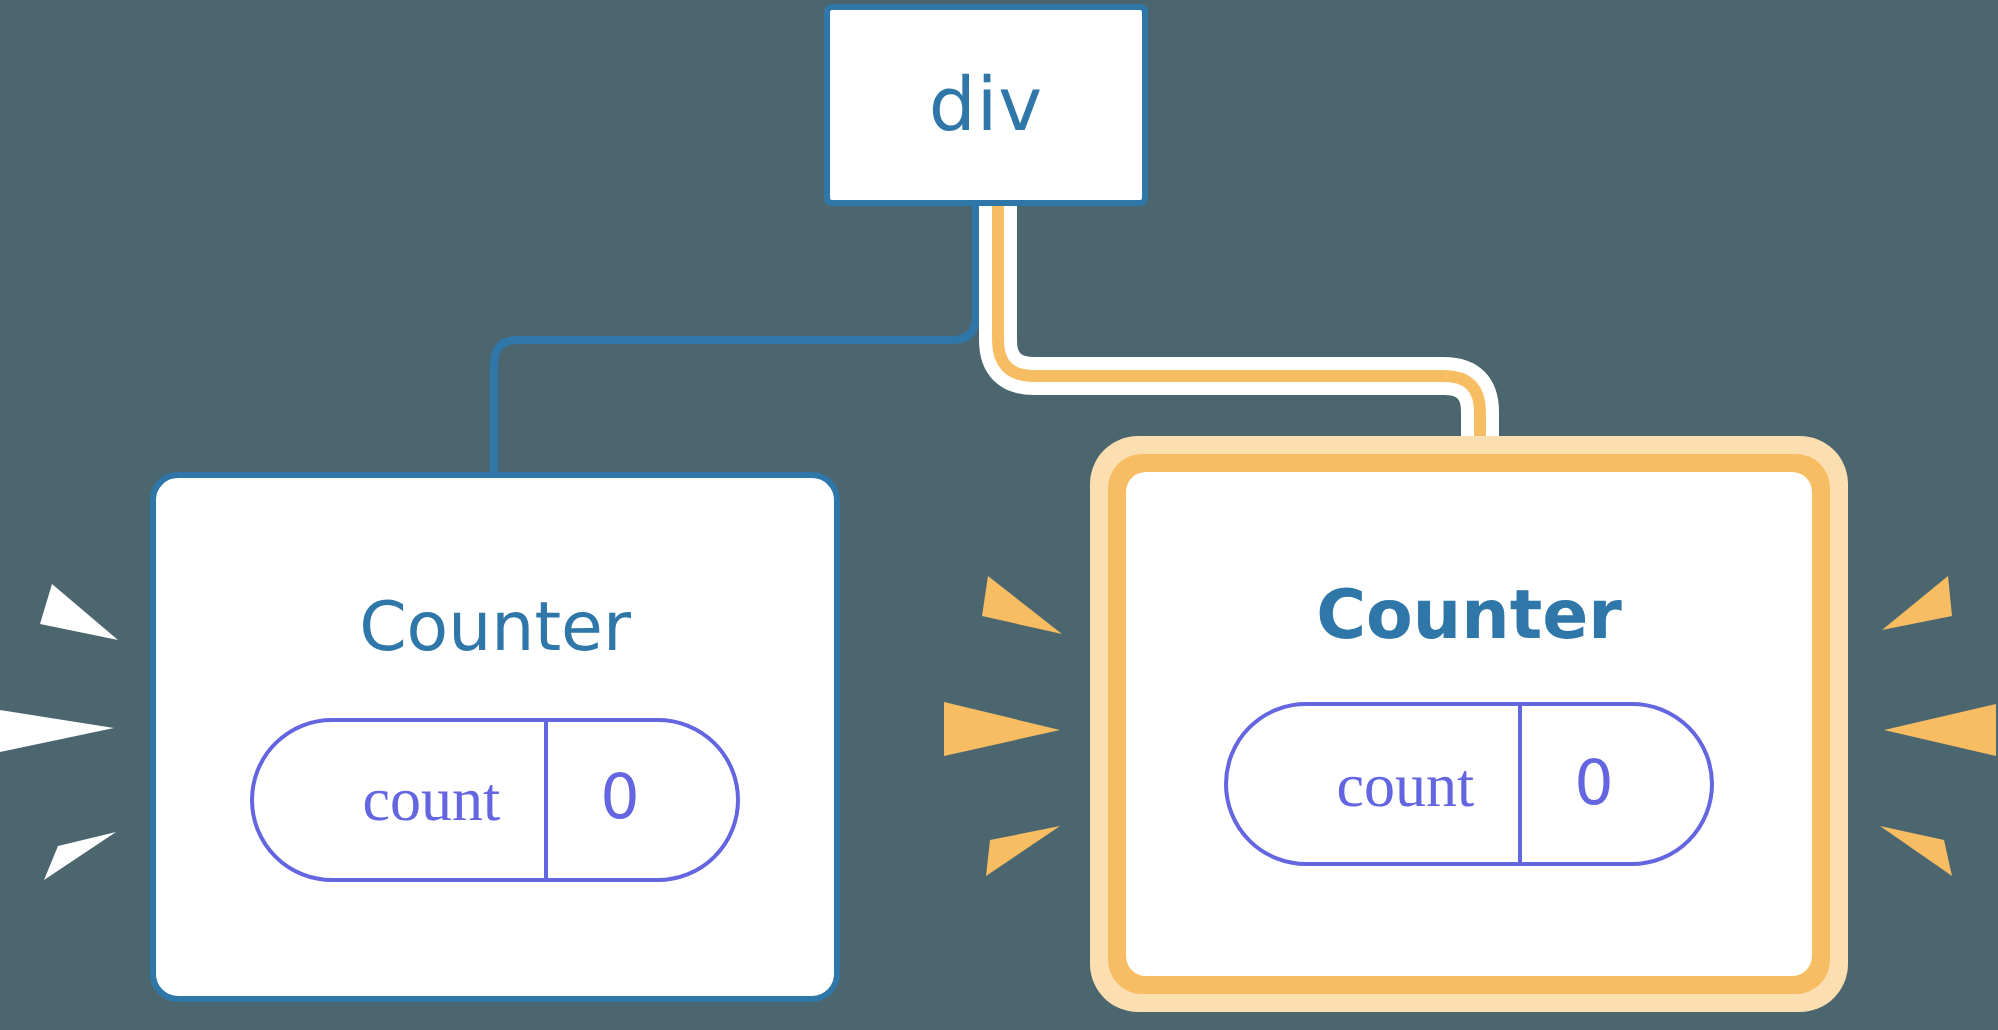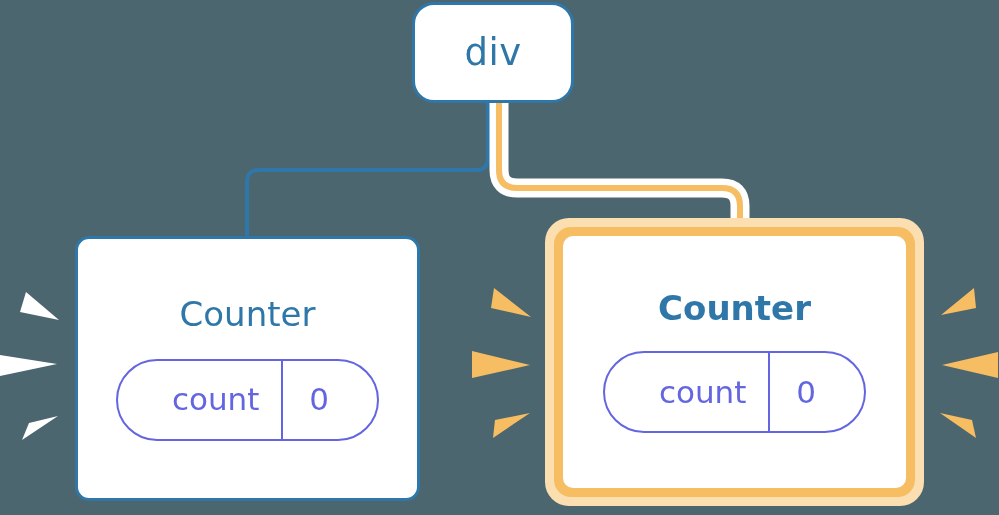--- a/index.html
+++ b/index.html
@@ -34,21 +34,21 @@
     align-items: center;
     justify-content: center;
   }
   
   #div-node {
     left: 412px;
     top: 2px;
     width: 162px;
     height: 101px;
     border: 3px solid #2f77a8;
-    border-radius: 22px;
+    border-radius: 4px;
     z-index: 6;
   }
   #div-node .node-title {
     font-size: 37px;
     color: #2f77a8;
     letter-spacing: 0.5px;
     line-height: 1;
   }
   
   #counter-left {
@@ -116,20 +116,21 @@
   .pill .pill-val {
     display: flex;
     align-items: center;
     justify-content: center;
     color: #6366e0;
     font-size: 31px;
     line-height: 1;
   }
   .pill .pill-key {
     padding: 0 22px 0 54px;
+    font-family: Liberation Serif, serif;
   }
   .pill .pill-val {
     border-left: 2px solid #6366e0;
     padding: 0 48px 0 26px;
     min-width: 18px;
   }
   
   .burst {
     position: absolute;
     width: 0;

